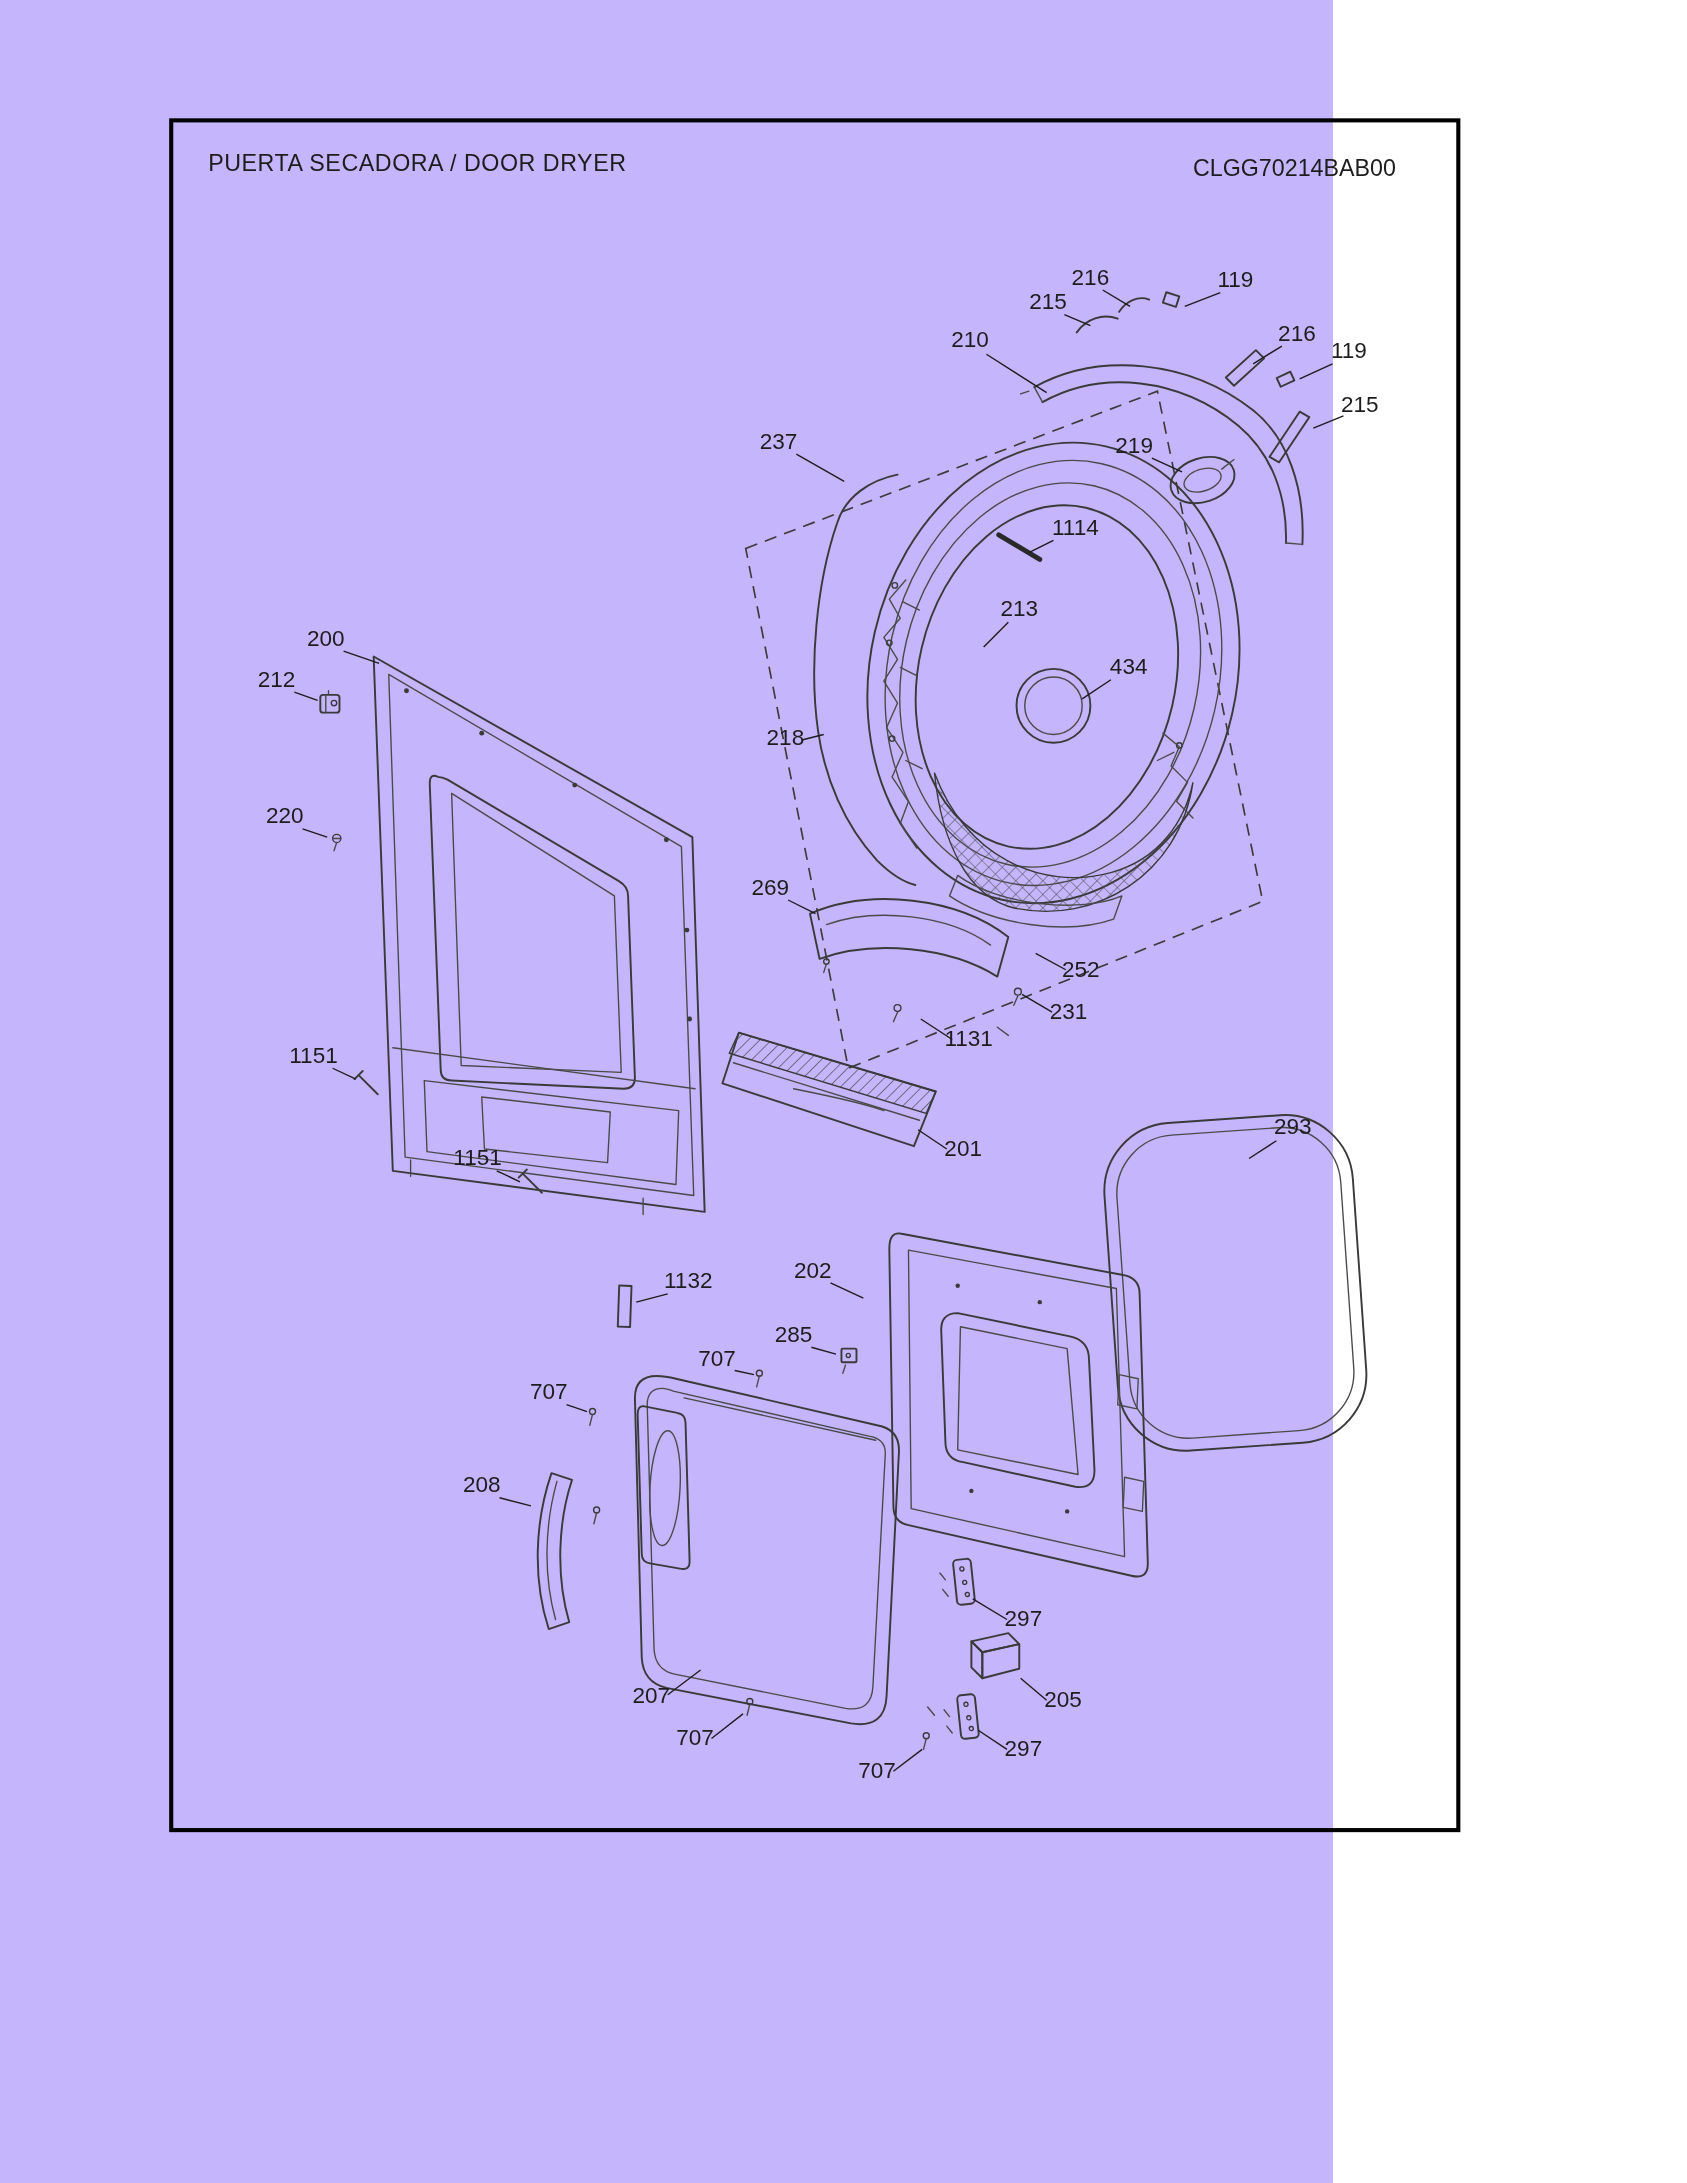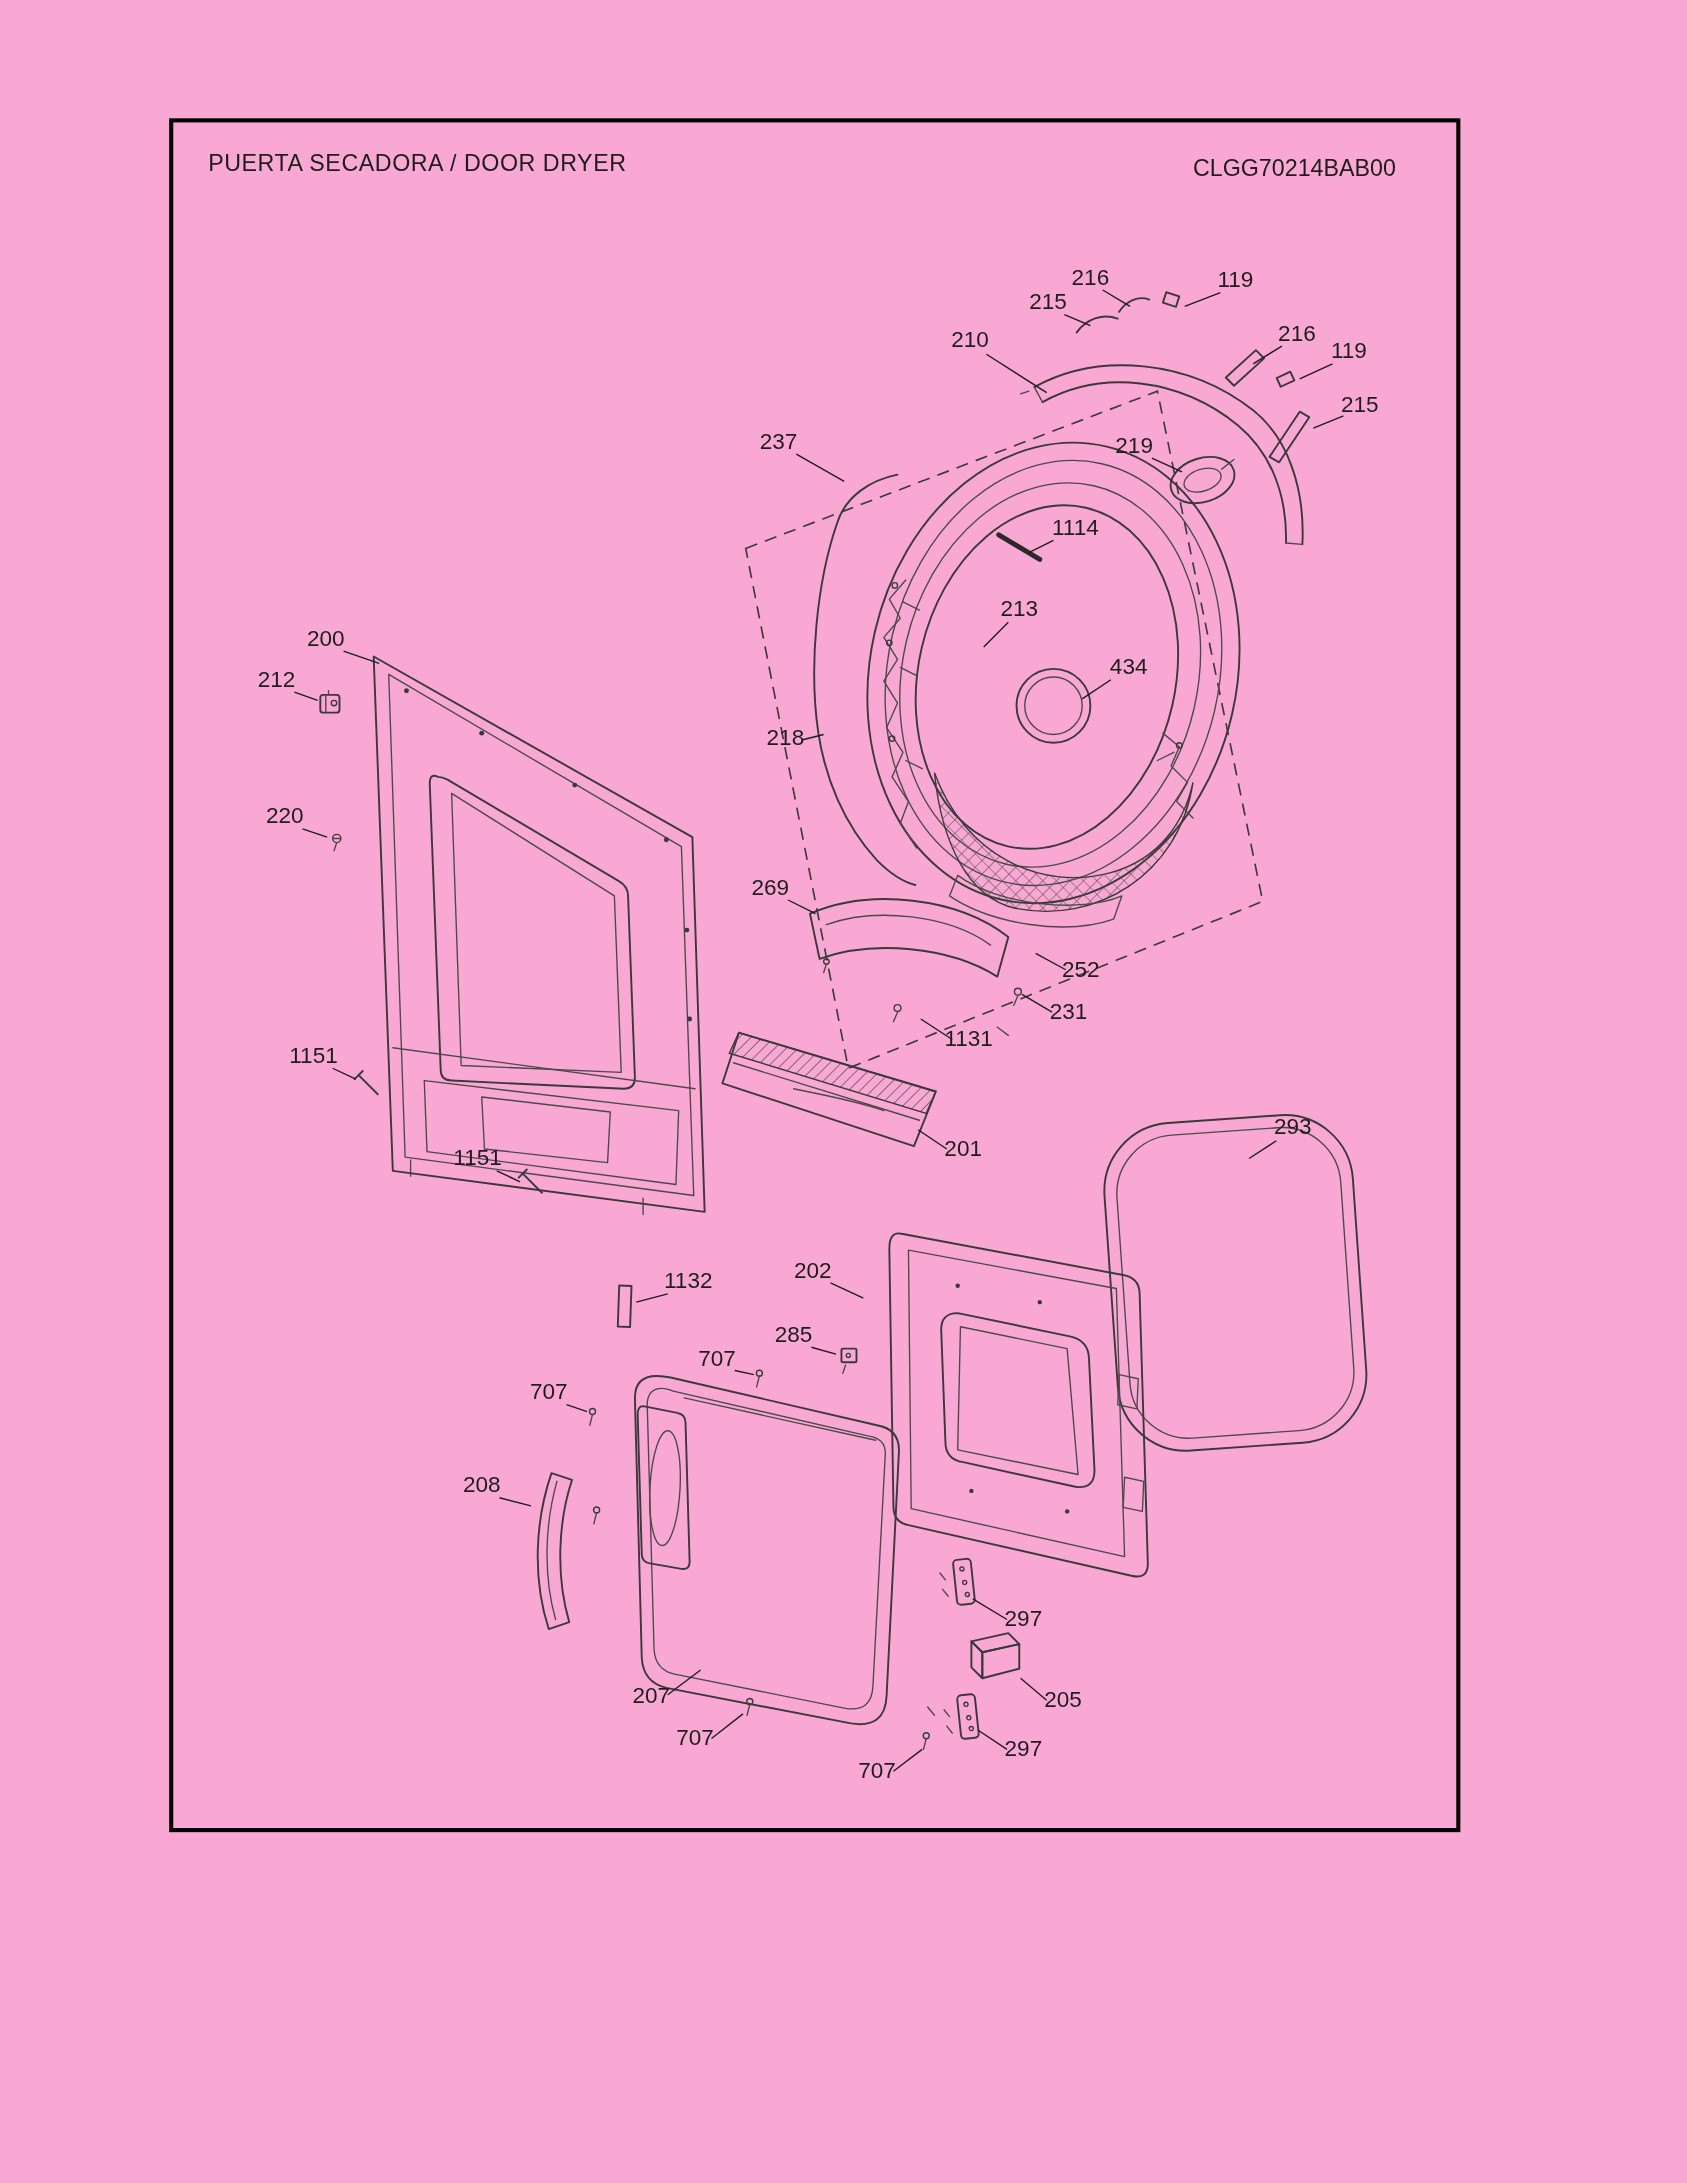--- a/index.html
+++ b/index.html
@@ -1,16 +1,16 @@
 <!DOCTYPE html>
 <html style="font-size:10.6px"><head>
 <meta charset="utf-8">
 <style>
   html,body{margin:0;padding:0;background:#ffffff;}
-  .stage{width:1687px;height:2183px;background:#f9a8d4;}
+  .stage{width:1333px;height:2183px;background:#c4b5fd;}
   svg{display:block;}
   .frame{fill:none;stroke:#000000;stroke-width:3;}
   .title{font-family:"Liberation Sans",sans-serif;font-size:17px;fill:#1d1d1d;letter-spacing:.4px;}
   .code{font-family:"Liberation Sans",sans-serif;font-size:17px;fill:#1d1d1d;}
   .callout{font-family:"Liberation Sans",sans-serif;font-size:16.5px;fill:#1d1d1d;text-anchor:middle;}
   .leader{stroke:#1d1d1d;stroke-width:1;}
   .part{fill:none;stroke:#3a3a3a;stroke-width:1.4;stroke-linejoin:round;stroke-linecap:round;}
   .thin{fill:none;stroke:#4a4a4a;stroke-width:1;stroke-linejoin:round;stroke-linecap:round;}
   .thick{fill:none;stroke:#2a2a2a;stroke-width:3.6;stroke-linecap:round;}
   .dashed{fill:none;stroke:#3a3a3a;stroke-width:1.2;stroke-dasharray:9 6;}

